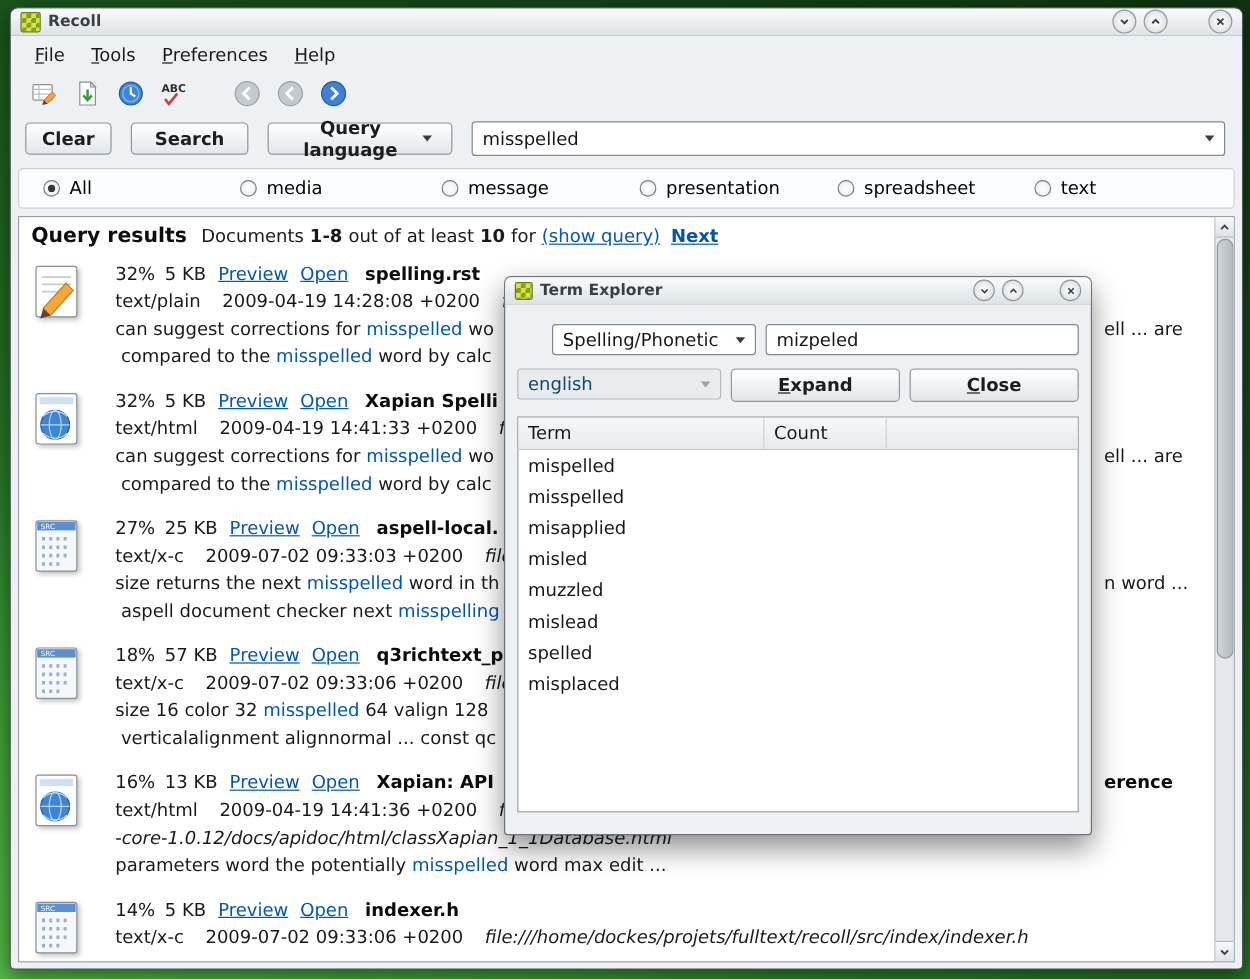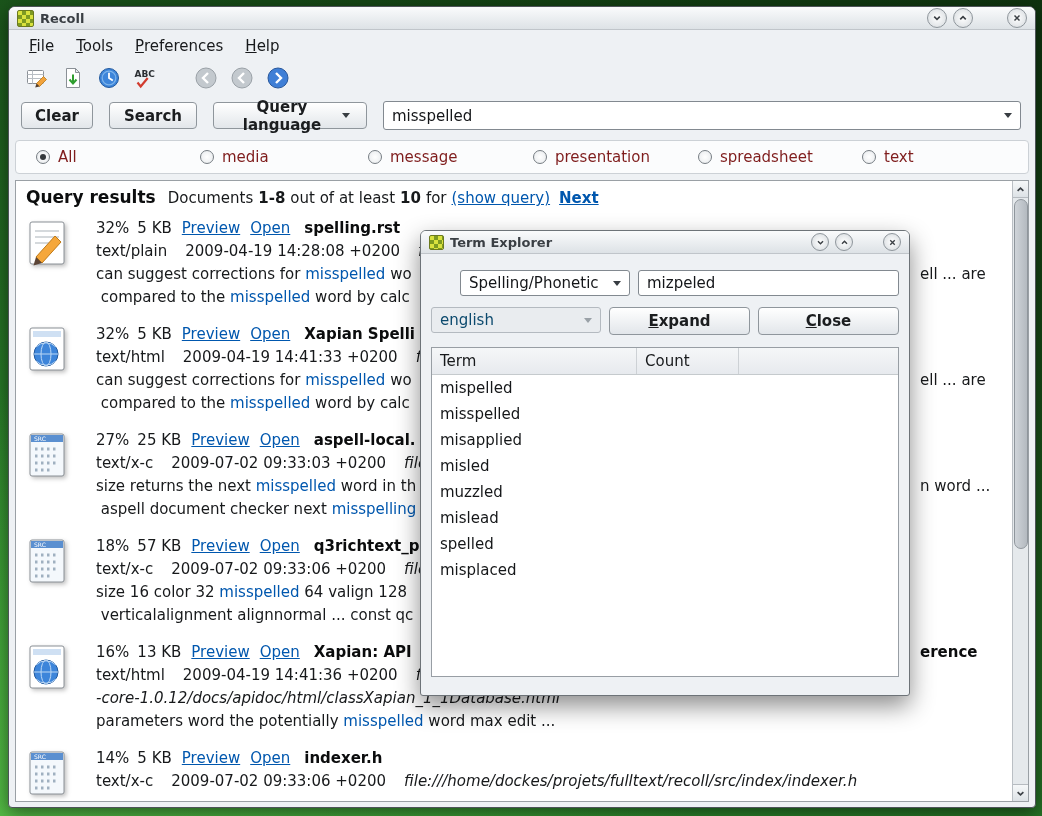--- a/index.html
+++ b/index.html
@@ -41,21 +41,21 @@
     border-top:5px solid #383d42;display:inline-block;}
   .combo{display:flex;align-items:center;background:#fff;border:1px solid #828990;
     border-radius:3px;height:26px;padding:0 8px;font-size:15px;color:#141619;}
   .combo .carrow{margin-left:auto;}
   .query-combo{flex:1;margin-right:6px;height:27px;}
   .combo.disabled{background:#e9ecef;color:#0c4a6e;border-color:#b4bac0;}
   .combo.disabled .carrow{border-top-color:#9aa1a7;}
   .filter-row{position:relative;height:32px;margin:2px 6px 6px;background:#fbfcfd;
     border:1px solid #ccd1d6;border-radius:4px;}
   .filter-group{position:absolute;top:0;height:100%;display:flex;align-items:center;gap:8px;
-    font-size:15px;color:#7f1d1d;cursor:pointer;}
+    font-size:15px;color:#000000;cursor:pointer;}
   .radio{width:14px;height:14px;border-radius:50%;border:1px solid #767d83;
     background:radial-gradient(#ffffff,#e6e9ec);box-sizing:border-box;}
   .radio.sel::after{content:"";display:block;width:6px;height:6px;border-radius:50%;
     background:#34383c;margin:3px;}
   
   .results{position:relative;margin:0 6px;height:620px;background:#fff;
     border:1px solid #9aa0a5;overflow:hidden;}
   .results-inner{position:absolute;inset:0;right:15px;overflow:hidden;padding:6px 4px 0 10px;}
   .results-header{display:flex;align-items:baseline;gap:12px;white-space:pre;}
   .qr-title{font-size:17px;font-weight:bold;color:#0c0d0e;}
@@ -189,21 +189,21 @@
       <span class="tool-btn">
         <svg width="24" height="24" viewBox="0 0 24 24">
             <circle cx="12" cy="12" r="10" fill="#3f7fd6" stroke="#28579b"></circle>
             <path d="M10 7 L15 12 L10 17" stroke="#fff" stroke-width="2.4" fill="none"></path>
           </svg>
       </span>
     </div>
 
     <div class="search-row">
       <button class="btn" style="width:72px">Clear</button>
-      <button class="btn" style="width:88px">Search</button>
+      <button class="btn" style="width:98px">Search</button>
       <button class="btn" style="width:154px">
         <span>Query language</span>
         <span class="carrow"></span>
       </button>
       <div class="combo query-combo">
         <span>misspelled</span>
         <span class="carrow"></span>
       </div>
     </div>
 

